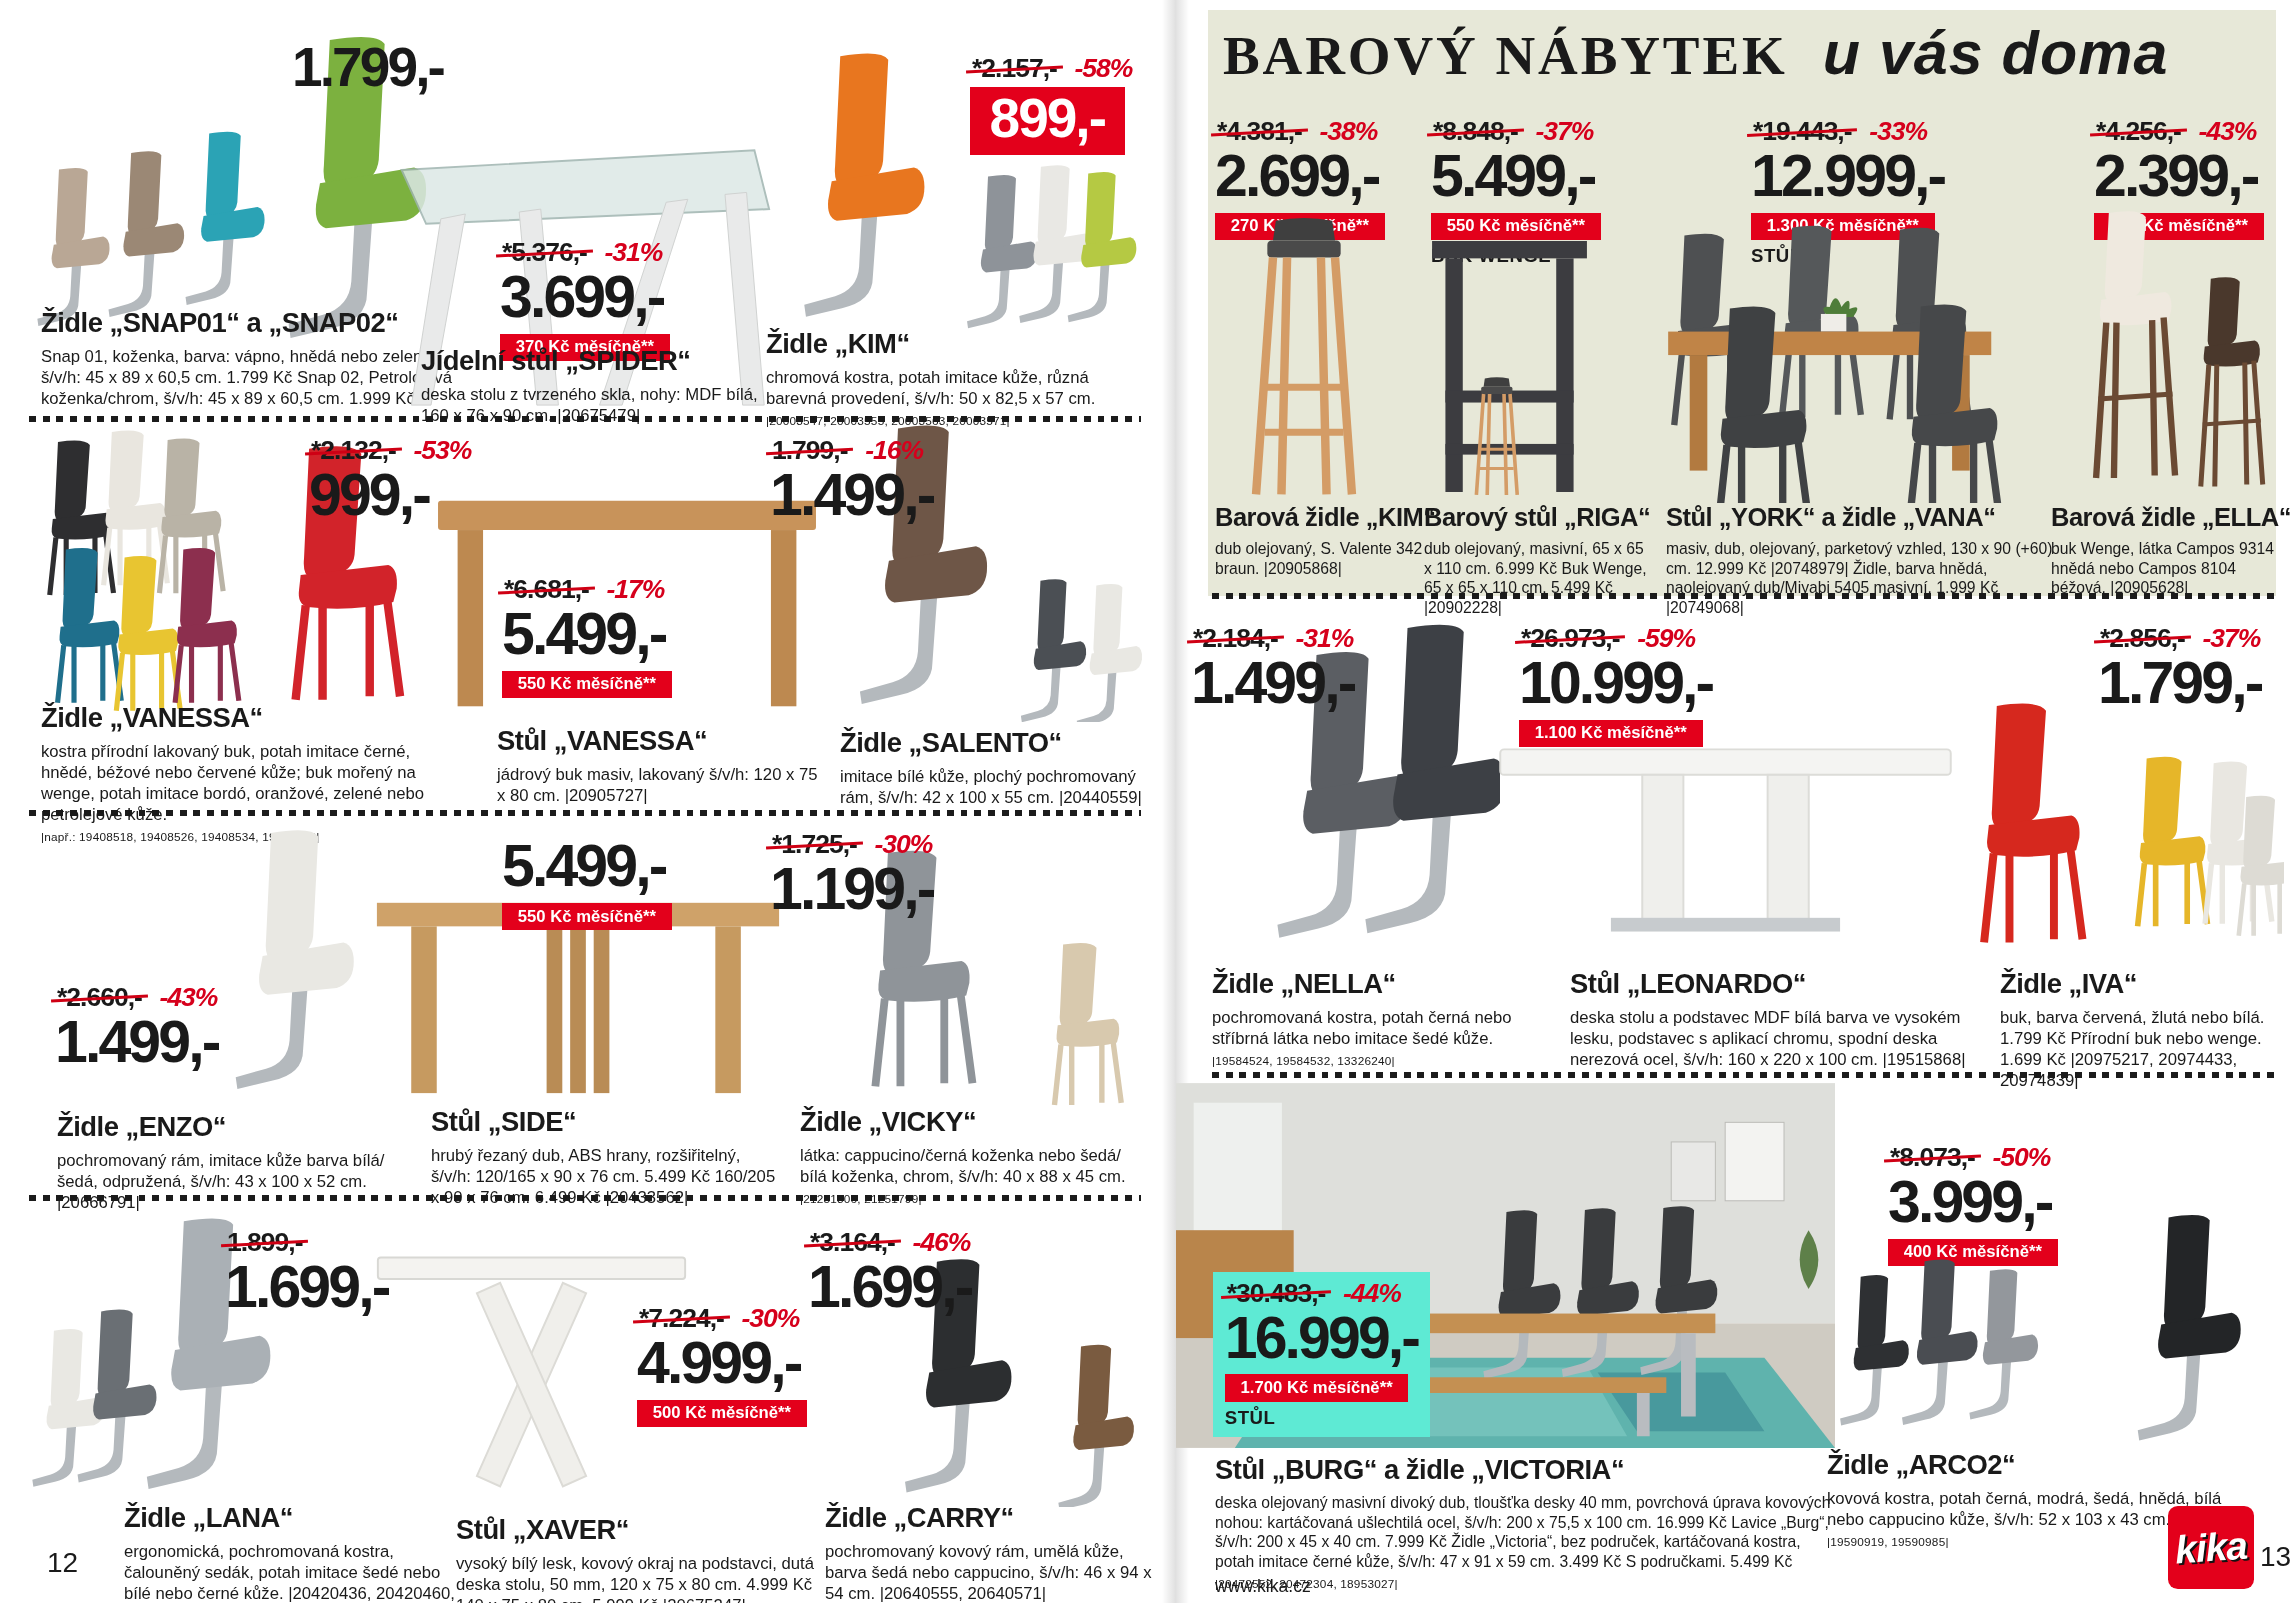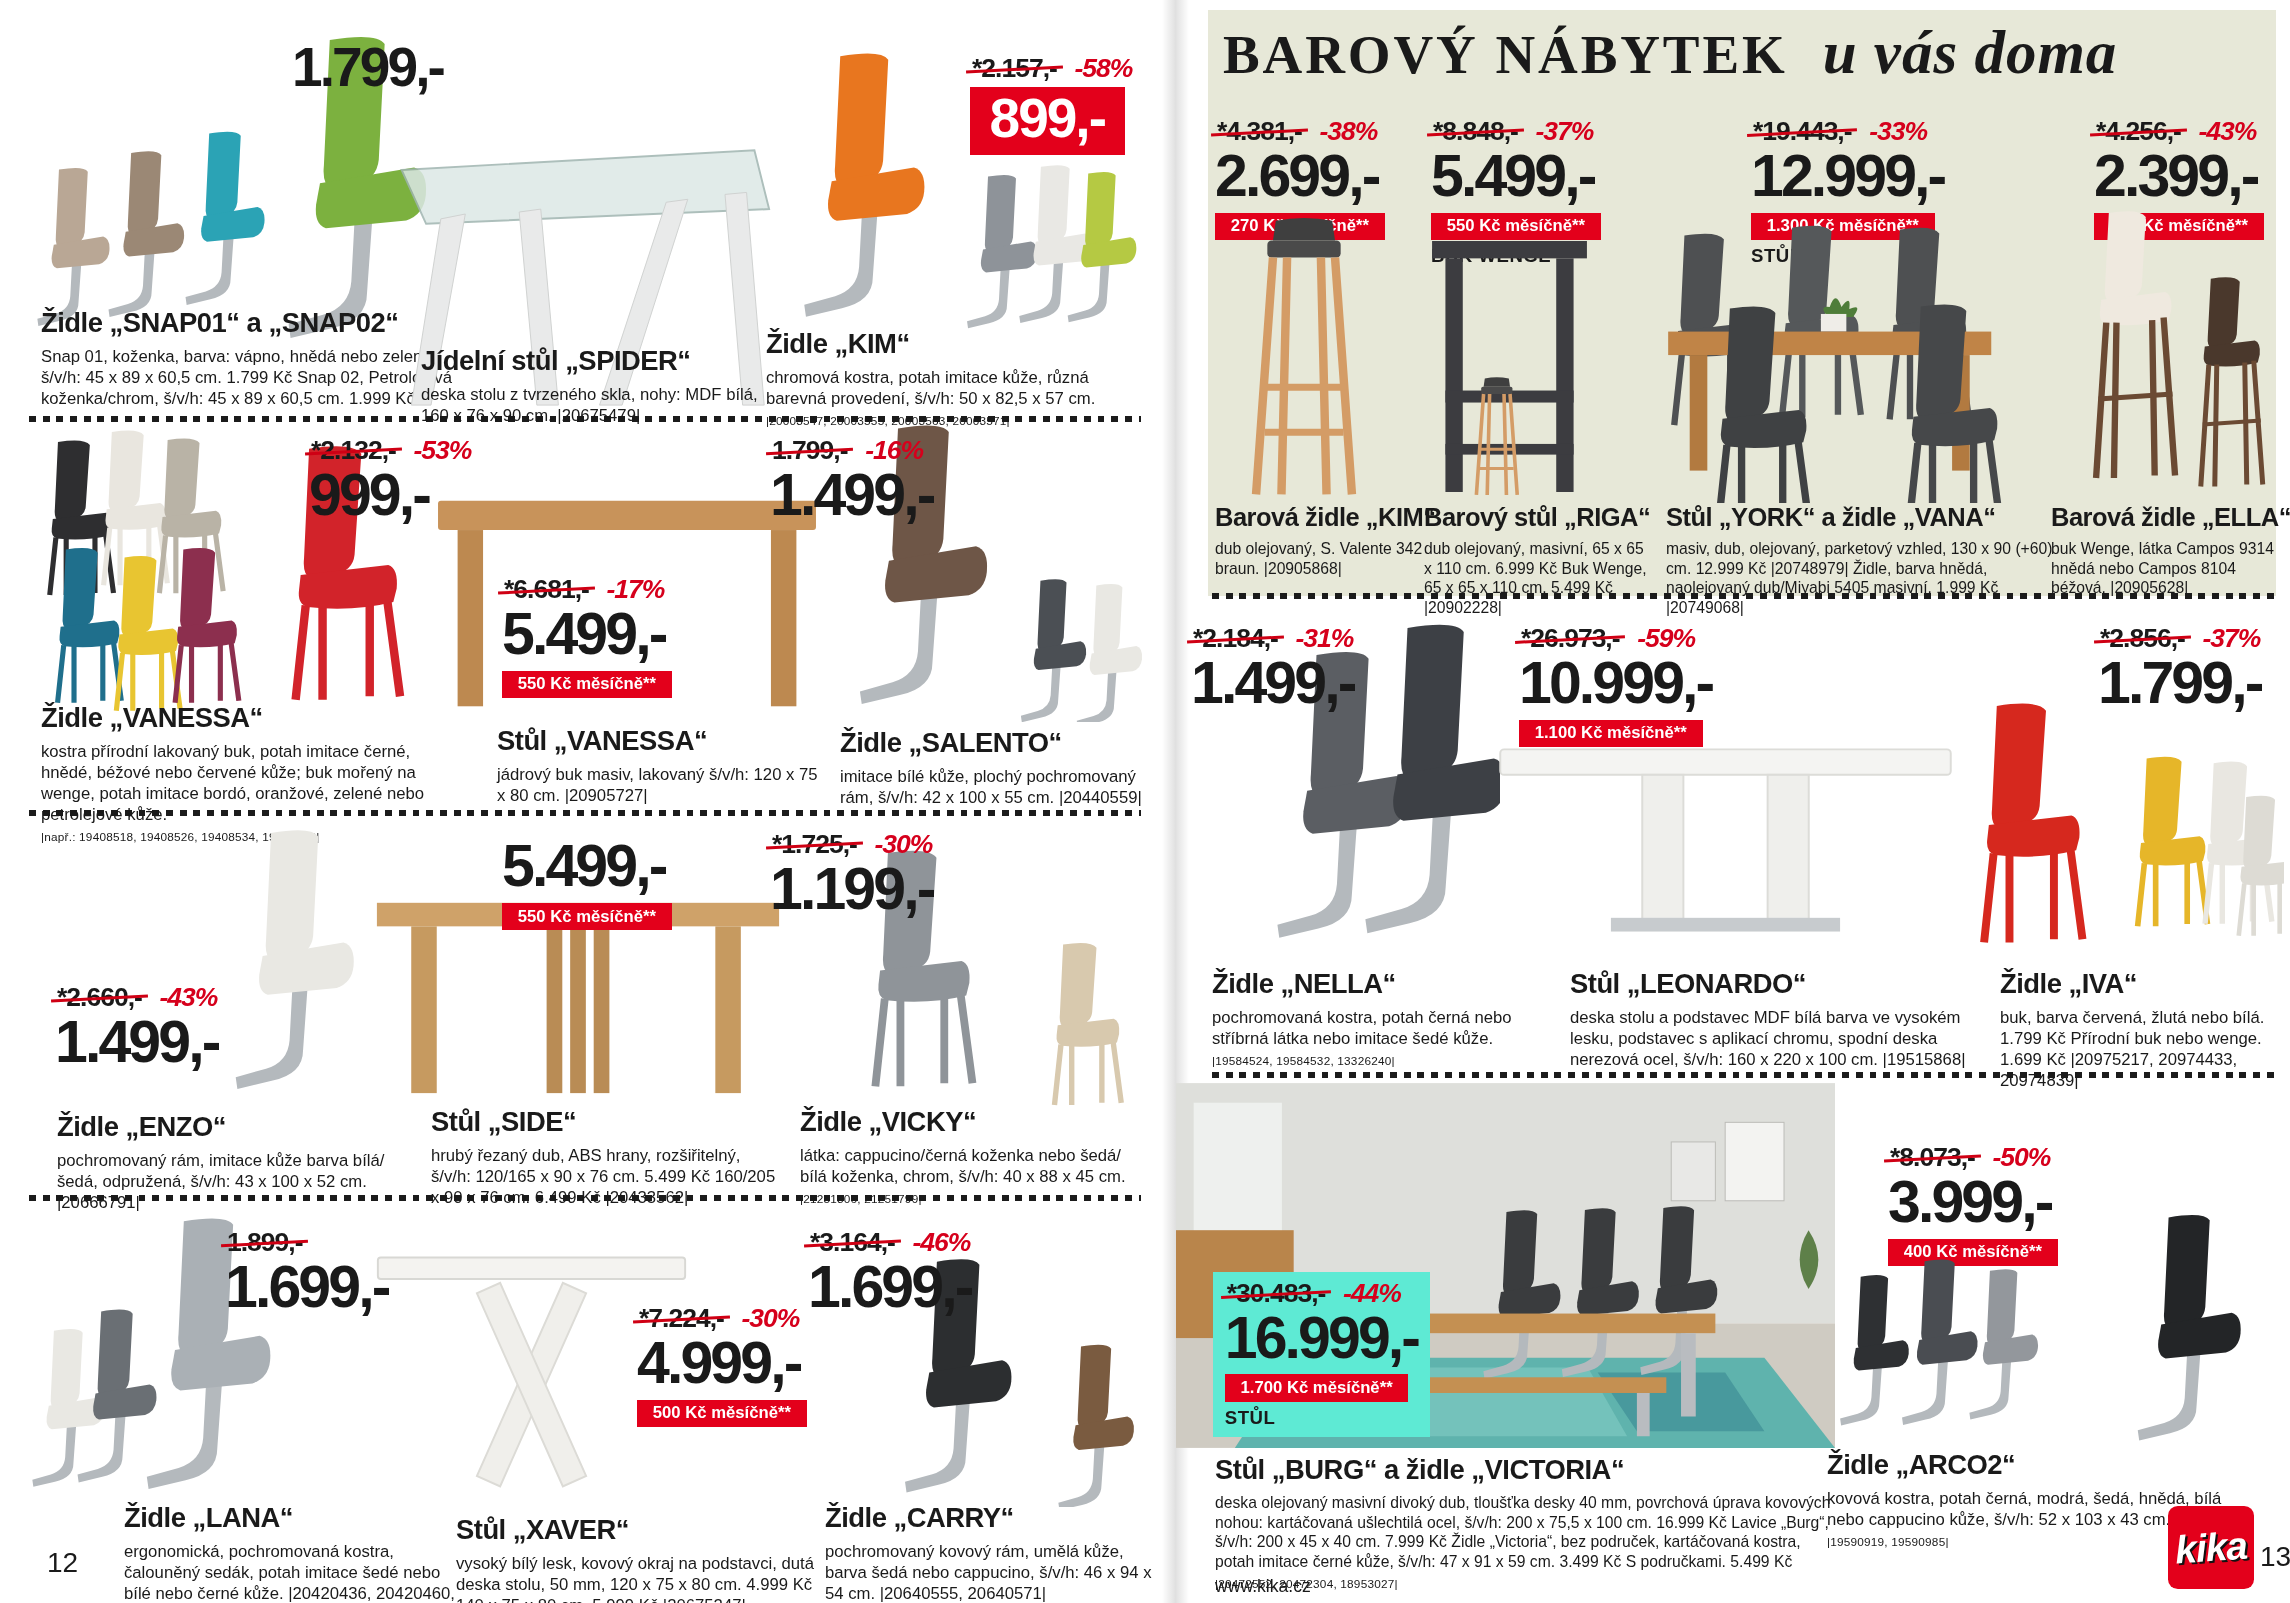--- a/index.html
+++ b/index.html
@@ -26,21 +26,21 @@
   .invprice{display:inline-block;background:#e3001b;color:#fff;font-size:55px;font-weight:800;
     letter-spacing:-2px;padding:3.9px 19.6px 9.8px;margin-top:3.9px;line-height:1}
   .pricebox-white{background:#5eead4;padding:7.8px 11.8px}
   .title{font-size:27.4px;font-weight:800;margin:0 0 6.9px;letter-spacing:-0.5px;white-space:nowrap}
   .title--s{font-size:25.5px}
   .desc{font-size:16.7px;line-height:1.26;margin:0}
   .desc--s{font-size:15.7px}
   .codes{font-size:11.8px;margin:4.9px 0 0;letter-spacing:0.2px;color:#1a1a1a}
   .head-serif{font-family:"Liberation Serif","DejaVu Serif",serif;font-weight:700;font-size:55px;
     letter-spacing:2.9px;line-height:1;white-space:nowrap}
-  .head-script{font-family:Liberation Serif, serif;font-style:italic;font-weight:700;
+  .head-script{font-family:Liberation Sans, sans-serif;font-style:italic;font-weight:700;
     font-size:61px;letter-spacing:1px;white-space:nowrap}
   .pagenum{font-size:28px;font-weight:400}
   .site{font-size:17.6px}
   .kika{position:absolute;background:#e3001b;border-radius:9.8px;display:flex;align-items:center;justify-content:center}
   .kika span{color:#fff;font-weight:800;font-style:italic;font-size:39px;transform:rotate(-4deg);
     text-shadow:2px 2px 0 #111;letter-spacing:-1px}
 </style>
 </head>
 <body>
 
@@ -102,20 +102,25 @@
 
   <svg class="abs" style="left:372px;top:116px" width="412" height="294" viewBox="0 0 420 300">
     <polygon points="30,55 390,35 405,95 55,110" fill="#dce8e6" stroke="#9fb4b0" stroke-width="2" opacity="0.85"></polygon>
     <g fill="#e9eaea" stroke="#cfd1d0">
       <polygon points="70,105 95,100 60,295 40,295"></polygon>
       <polygon points="150,98 172,95 190,295 168,295"></polygon>
       <polygon points="300,88 322,85 255,295 232,295"></polygon>
       <polygon points="360,80 382,78 400,295 378,295"></polygon>
     </g>
   </svg>
+  <div class="abs" style="left:500px;top:239px">
+    <div class="oldrow"><span class="old">*5.376,-</span><span class="pct">-31%</span></div>
+    <div class="big">3.699,-</div>
+    <div class="monthly">370 Kč měsíčně**</div>
+  </div>
   <div class="abs" style="left:421px;top:345px;width:343px">
     <h3 class="title">Jídelní stůl „SPIDER“</h3>
     <p class="desc">deska stolu z tvrzeného skla, nohy: MDF bílá, 160 x 76 x 90 cm. |20675479|</p>
   </div>
 
   <svg class="abs" style="left:769px;top:51px" width="377" height="292" viewBox="0 0 385 298">
     <use href="#g-cant" transform="translate(15,0) scale(1.75)" style="color:#e8761f"></use>
     <use href="#g-cant" transform="translate(190,125) scale(1.02)" style="color:#8e9399"></use>
     <use href="#g-cant" transform="translate(243,115) scale(1.05)" style="color:#e9e8e4"></use>
     <use href="#g-cant" transform="translate(293,122) scale(1.0)" style="color:#b5c943"></use>

